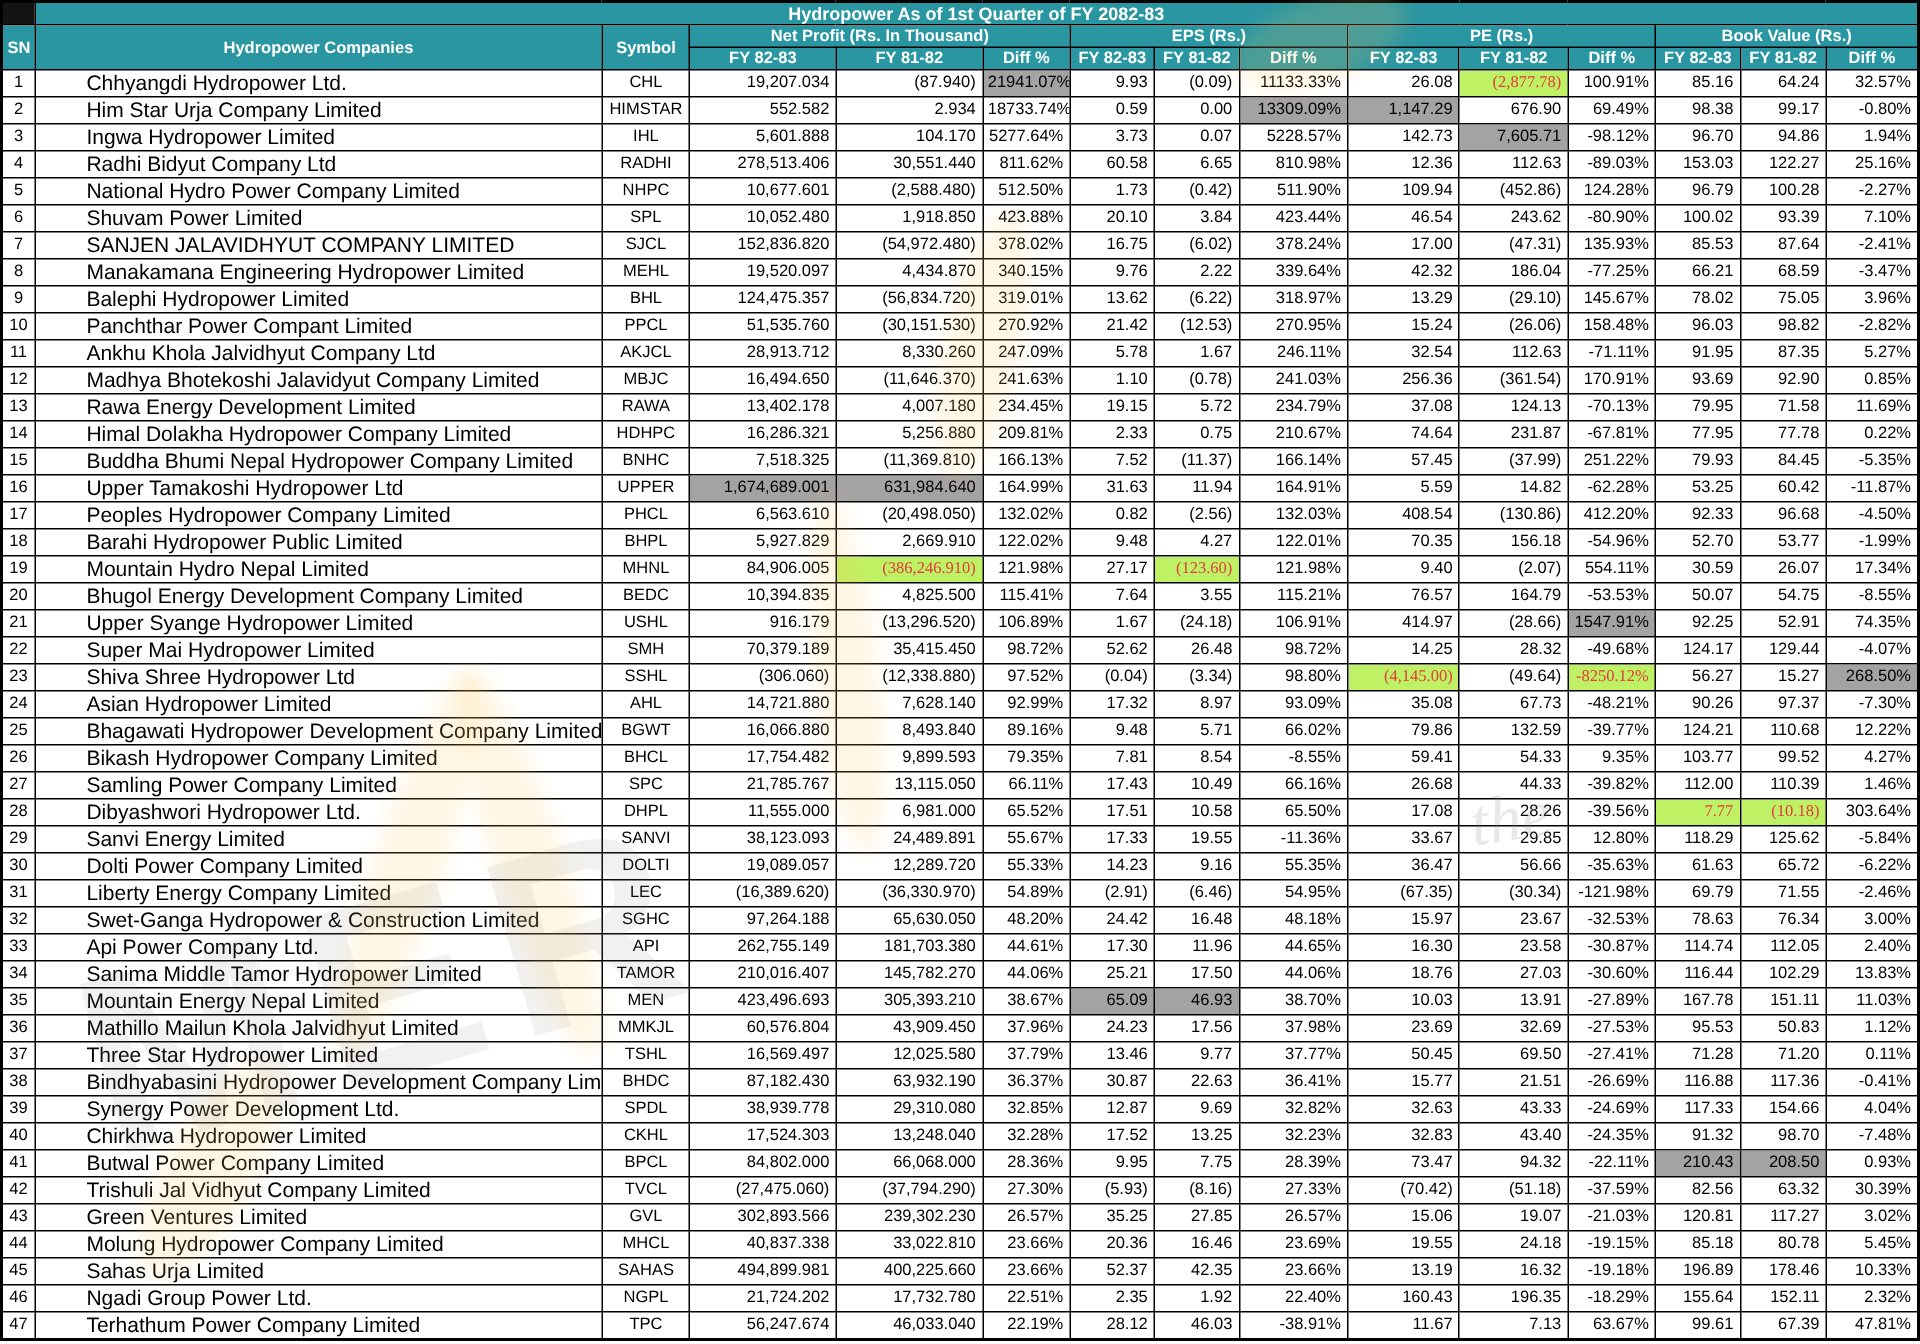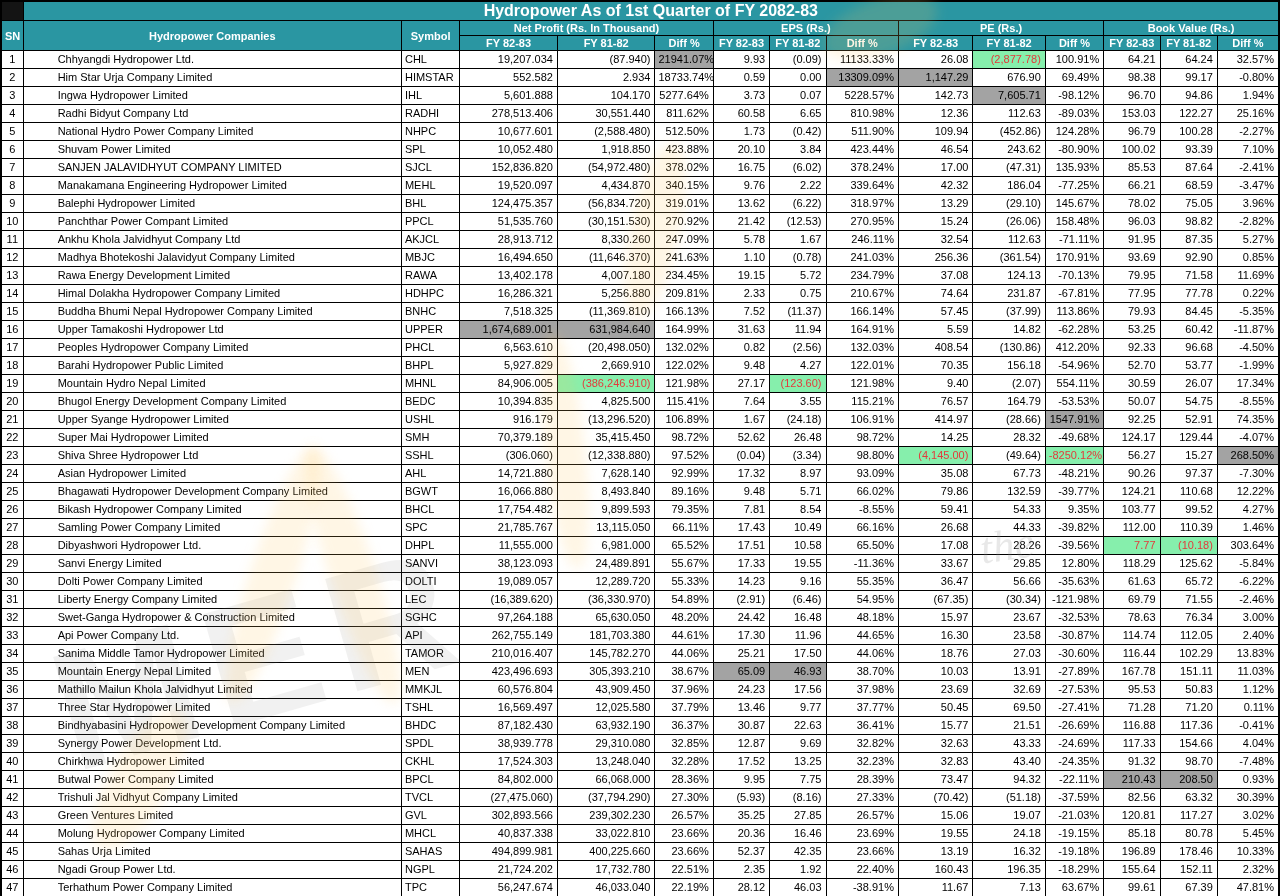--- a/index.html
+++ b/index.html
@@ -1,29 +1,29 @@
 <!DOCTYPE html>
 <html><head>
 <meta charset="utf-8">
 <style>
   html,body{margin:0;padding:0;width:1280px;height:896px;background:#fff;overflow:hidden;
     font-family:"Liberation Sans",sans-serif;}
   .wrap{position:relative;width:1280px;height:896px;}
   table{border-collapse:collapse;table-layout:fixed;width:1280px;border:2px solid #000;}
   th,td{border:1px solid #000;overflow:hidden;white-space:nowrap;padding:0 3px;box-sizing:border-box;}
   thead th{background:#2a96a2;color:#fff;font-weight:bold;text-align:center;height:15px;font-size:11px;}
-  th.title-cell{font-size:16px;}
+  th.title-cell{font-size:12px;}
   th.corner{background:#141414;}
   tbody td{height:17px;font-size:11px;line-height:17px;color:#000;}
   td.sn{text-align:center;padding:0 1px;}
-  td.company{text-align:left;font-size:11px;padding-left:34px;}
-  td.sym{}
+  td.company{text-align:left;font-size:14px;padding-left:34px;}
+  td.sym{text-align:center;}
   td.num{text-align:right;padding-right:4px;}
   td.hl-g{background:#a3a3a3;}
-  td.hl-b{background:#86efac;color:#e23b3b;}
+  td.hl-b{background:#bef264;color:#e23b3b;font-family:Liberation Serif, serif;}
   
   .wm{position:absolute;left:0;top:0;width:1280px;height:896px;pointer-events:none;z-index:3;}
   .wm-big{position:absolute;left:50px;top:560px;font-size:170px;font-weight:bold;letter-spacing:14px;
     color:rgba(120,120,120,0.10);transform:rotate(-16deg);}
   .wm-script{position:absolute;left:980px;top:520px;font-family:"Liberation Serif",serif;font-style:italic;
     font-size:44px;color:rgba(140,140,140,0.20);transform:rotate(-8deg);}
   .wm-blob{position:absolute;background:rgba(255,196,92,0.16);border-radius:50%;filter:blur(6px);}
   .b1{left:630px;top:140px;width:50px;height:180px;transform:rotate(12deg);}
   .b2{left:545px;top:330px;width:40px;height:240px;transform:rotate(-6deg);}
   .b3{left:250px;top:440px;width:46px;height:270px;transform:rotate(18deg);}
@@ -89,21 +89,21 @@
           <td class="sym">CHL</td>
           <td class="num">19,207.034</td>
           <td class="num">(87.940)</td>
           <td class="num hl-g">21941.07%</td>
           <td class="num">9.93</td>
           <td class="num">(0.09)</td>
           <td class="num">11133.33%</td>
           <td class="num">26.08</td>
           <td class="num hl-b">(2,877.78)</td>
           <td class="num">100.91%</td>
-          <td class="num">64.21</td>
+          <td class="num">85.16</td>
           <td class="num">64.24</td>
           <td class="num">32.57%</td>
         </tr>
         <tr>
           <td class="sn">2</td>
           <td class="company">Him Star Urja Company Limited</td>
           <td class="sym">HIMSTAR</td>
           <td class="num">552.582</td>
           <td class="num">2.934</td>
           <td class="num">18733.74%</td>
@@ -326,21 +326,21 @@
           <td class="company">Buddha Bhumi Nepal Hydropower Company Limited</td>
           <td class="sym">BNHC</td>
           <td class="num">7,518.325</td>
           <td class="num">(11,369.810)</td>
           <td class="num">166.13%</td>
           <td class="num">7.52</td>
           <td class="num">(11.37)</td>
           <td class="num">166.14%</td>
           <td class="num">57.45</td>
           <td class="num">(37.99)</td>
-          <td class="num">113.86%</td>
+          <td class="num">251.22%</td>
           <td class="num">79.93</td>
           <td class="num">84.45</td>
           <td class="num">-5.35%</td>
         </tr>
         <tr>
           <td class="sn">16</td>
           <td class="company">Upper Tamakoshi Hydropower Ltd</td>
           <td class="sym">UPPER</td>
           <td class="num hl-g">1,674,689.001</td>
           <td class="num hl-g">631,984.640</td>

